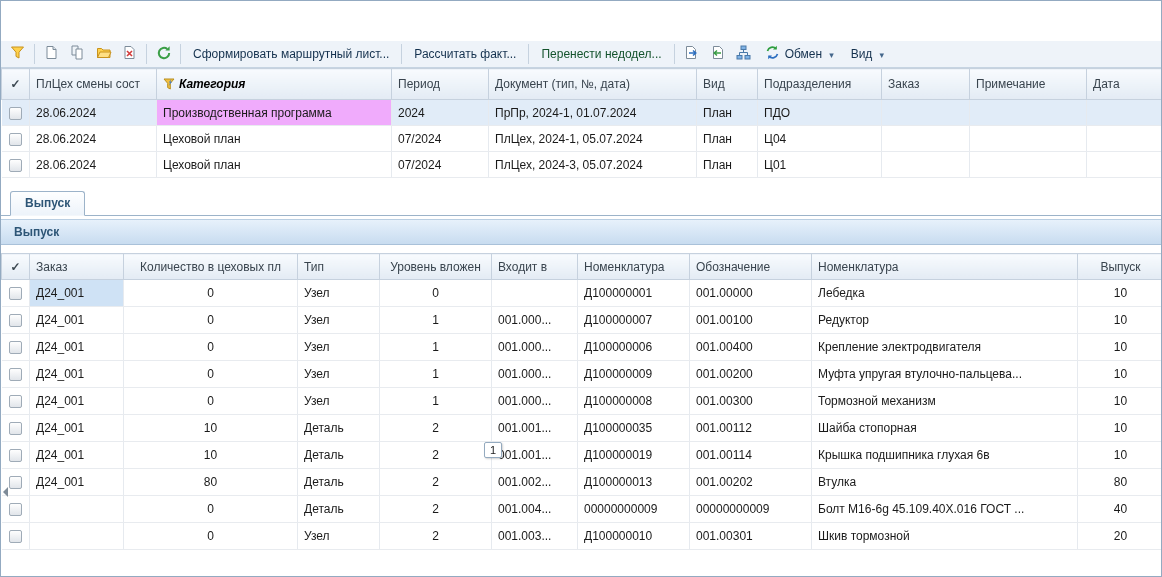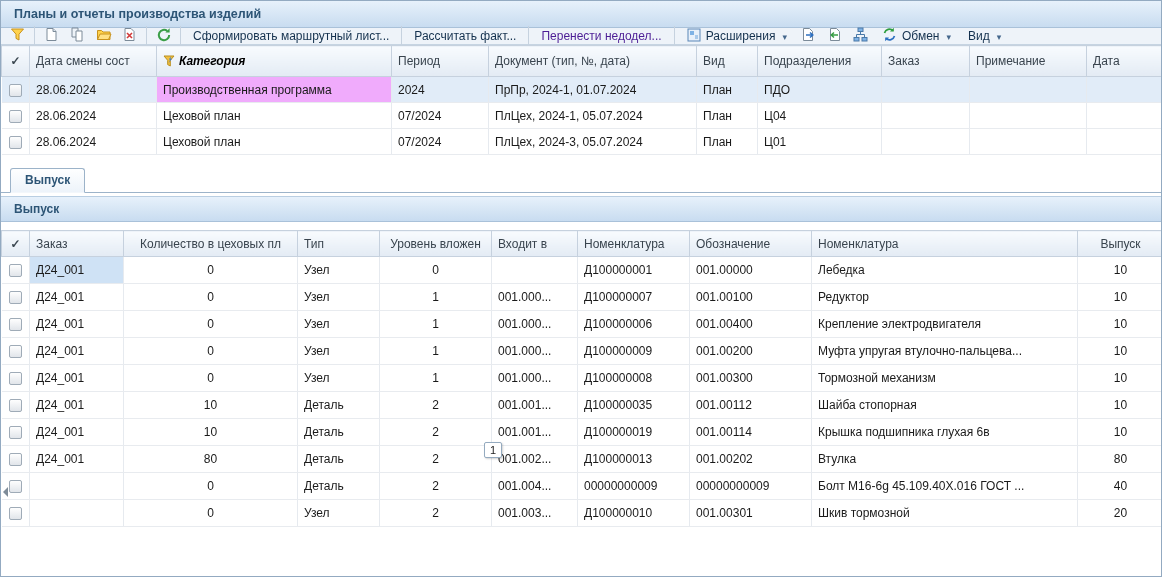--- a/index.html
+++ b/index.html
@@ -15,32 +15,32 @@
   }
   
   .titlebar {
     height:27px; display:flex; align-items:center; padding:0 13px;
     background:linear-gradient(#e7f1fb,#c8dcf0);
     border-bottom:1px solid #a9c1d9;
     font-weight:bold; color:#2d5576; font-size:12.5px;
   }
   
   .toolbar {
-    height:17px; display:flex; align-items:center; padding:0 4px;
-    background:#eef3f9; border-bottom:1px solid #c6d4e2; gap:1px;
+    height:27px; display:flex; align-items:center; padding:0 4px;
+    background:#eef3f9; border-bottom:1px solid #c6d4e2; gap:1px;margin-top:40px;
   }
   .icon-btn {
     width:25px; height:24px; display:flex; align-items:center; justify-content:center;
     border-radius:2px; flex:0 0 auto;
   }
   .tbtn {
     display:flex; align-items:center; gap:5px; padding:4px 7px; margin:0 1px;
     border-radius:2px; color:#14314e; white-space:nowrap; flex:0 0 auto;
   }
-  .tbtn.disabled { color:#4c1d95;align-items:flex-end; }
+  .tbtn.disabled { color:#14532d;align-items:flex-end; }
   .sep { width:1px; height:20px; background:#c6d2df; margin:0 3px; flex:0 0 auto; }
   .arrow { display:inline-block; margin-left:2px; }
   .arrow::after { content:"▾"; font-size:9px; color:#44678c; }
   
   table { border-collapse:collapse; table-layout:fixed; width:1162px; font-size:12px; }
   th {
     background:linear-gradient(#f8fbfe,#e3ebf4);
     border:1px solid #c6d1de; font-weight:normal; color:#39444e;
     text-align:left; padding:0 6px; overflow:hidden; white-space:nowrap;
   }
@@ -99,23 +99,20 @@
   .tri {
     width:0; height:0; border-top:5px solid transparent; border-bottom:5px solid transparent;
     border-right:5px solid #7e8b98;
   }
 </style>
 </head>
 <body>
 
 <div class="window">
 
-  <div class="titlebar">
-    <span>Планы и отчеты производства изделий</span>
-  </div>
 
   <div class="toolbar">
     <div class="icon-btn">
       <span><svg width="15" height="15" viewBox="0 0 15 15">
             <path d="M1.5 2h12l-4.5 5.2V13l-3-1.6V7.2z" fill="#ffd24d" stroke="#c8921d"></path>
           </svg></span>
     </div>
     <div class="sep"></div>
     <div class="icon-btn">
       <span><svg width="15" height="15" viewBox="0 0 15 15">
@@ -154,29 +151,20 @@
     </div>
     <div class="sep"></div>
     <div class="tbtn">
       <span>Рассчитать факт...</span>
     </div>
     <div class="sep"></div>
     <div class="tbtn disabled">
       <span>Перенести недодел...</span>
     </div>
     <div class="sep"></div>
-    <div class="tbtn">
-      <span><svg width="14" height="14" viewBox="0 0 14 14">
-            <rect x="1" y="1" width="12" height="12" fill="#e8f0fa" stroke="#5b87b8"></rect>
-            <rect x="3" y="3" width="4" height="4" fill="#7fb2e5"></rect>
-            <rect x="8" y="7" width="3" height="4" fill="#a9c9ea"></rect>
-          </svg></span>
-      <span>Расширения</span>
-      <span class="arrow"></span>
-    </div>
     <div class="icon-btn">
       <span><svg width="15" height="15" viewBox="0 0 15 15">
             <path d="M2.5 1.5h6l3 3v9h-9z" fill="#fff" stroke="#7c8b99"></path>
             <path d="M5 8h6M9 5.5L11.8 8 9 10.5" fill="none" stroke="#2d6fc0" stroke-width="1.5"></path>
           </svg></span>
     </div>
     <div class="icon-btn">
       <span><svg width="15" height="15" viewBox="0 0 15 15">
             <path d="M3.5 1.5h6l3 3v9h-9z" fill="#fff" stroke="#7c8b99"></path>
             <path d="M11 8H5M7 5.5L4.2 8 7 10.5" fill="none" stroke="#3a9e46" stroke-width="1.5"></path>
@@ -215,21 +203,21 @@
         <col style="width: 208px;">
         <col style="width: 61px;">
         <col style="width: 124px;">
         <col style="width: 88px;">
         <col style="width: 117px;">
         <col style="width: 77px;">
       </colgroup>
       <thead>
         <tr>
           <th class="chk">✓</th>
-          <th><span>Дата смены сост</span></th>
+          <th><span>ПлЦех смены сост</span></th>
           <th class="cat"><svg width="12" height="12" viewBox="0 0 12 12">
               <path d="M1 1h10l-3.7 4.3V11L4.7 9.6V5.3z" fill="#f2c040" stroke="#b98f1e"></path>
               <path d="M8.2 1.2L5.8 4.6h1.5L5.6 8l3.4-4.2H7.4z" fill="#3a78c9"></path>
             </svg><span>Категория</span></th>
           <th><span>Период</span></th>
           <th><span>Документ (тип, №, дата)</span></th>
           <th><span>Вид</span></th>
           <th><span>Подразделения</span></th>
           <th><span>Заказ</span></th>
           <th><span>Примечание</span></th>

